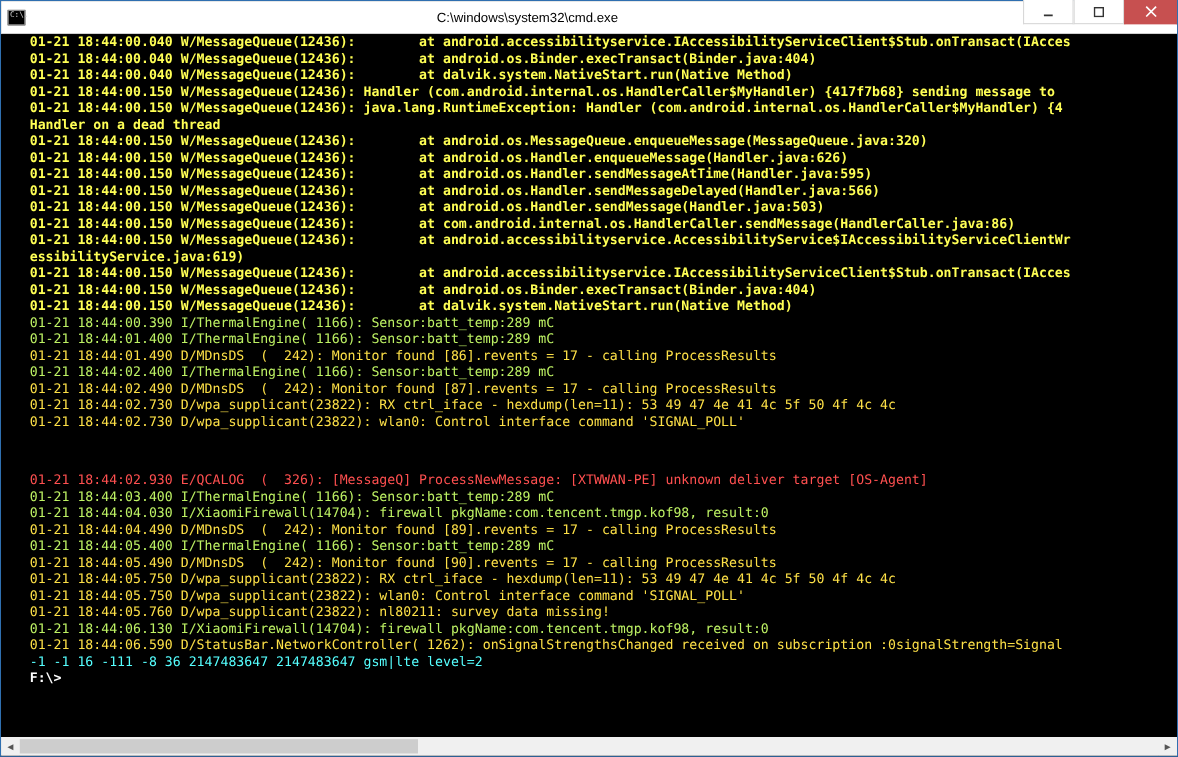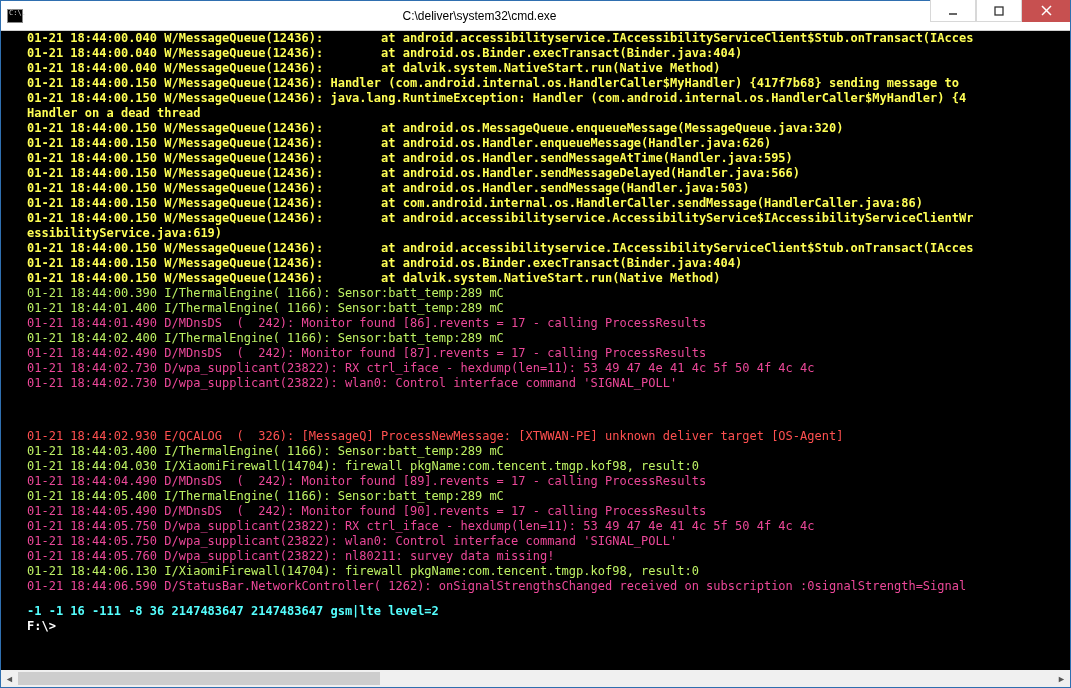--- a/index.html
+++ b/index.html
@@ -92,24 +92,24 @@
     line-height: 15px;
     white-space: pre;
     color: #c0c0c0;
     padding: 0 2px;
     height: calc(100% - 17px);
     overflow: hidden;
   }
   .terminal .line { display:block; }
   .c-yellow { color: #ffff55; font-weight: bold; }
   .c-green  { color: #bef264; }
-  .c-cyan   { color: #ec4899; }
+  .c-cyan   { color: #fde047; }
   .c-red    { color: #ff5050; margin-top: 38px; }
   .c-white  { color: #ffffff; font-weight: bold; }
-  .c-cyanb  { color: #55ffff; font-weight: bold; margin-top: 10px; }
+  .c-cyanb  { color: #55ffff; font-weight: normal; }
 
   .scrollbar-h {
     position: absolute;
     left: 0; right: 0; bottom: 0;
     height: 17px;
     background: #f0f0f0;
     display: flex;
     align-items: stretch;
   }
   .scrollbar-h .arrow {
@@ -133,21 +133,21 @@
 </style>
 </head>
 <body>
 
 <div class="window">
 
   <div class="titlebar">
     <div class="icon-box">
       <div class="cmd-icon">C:\.</div>
     </div>
-    <div class="title">C:\deliver\system32\cmd.exe</div>
+    <div class="title">C:\windows\system32\cmd.exe</div>
     <div class="winbtns">
       <div class="winbtn">
         <svg width="10" height="10">
             <line x1="1" y1="8" x2="9" y2="8" stroke="#333" stroke-width="1.5"></line>
           </svg>
       </div>
       <div class="winbtn">
         <svg width="10" height="10">
             <rect x="1" y="1" width="8" height="8" fill="none" stroke="#333" stroke-width="1.3"></rect>
           </svg>

